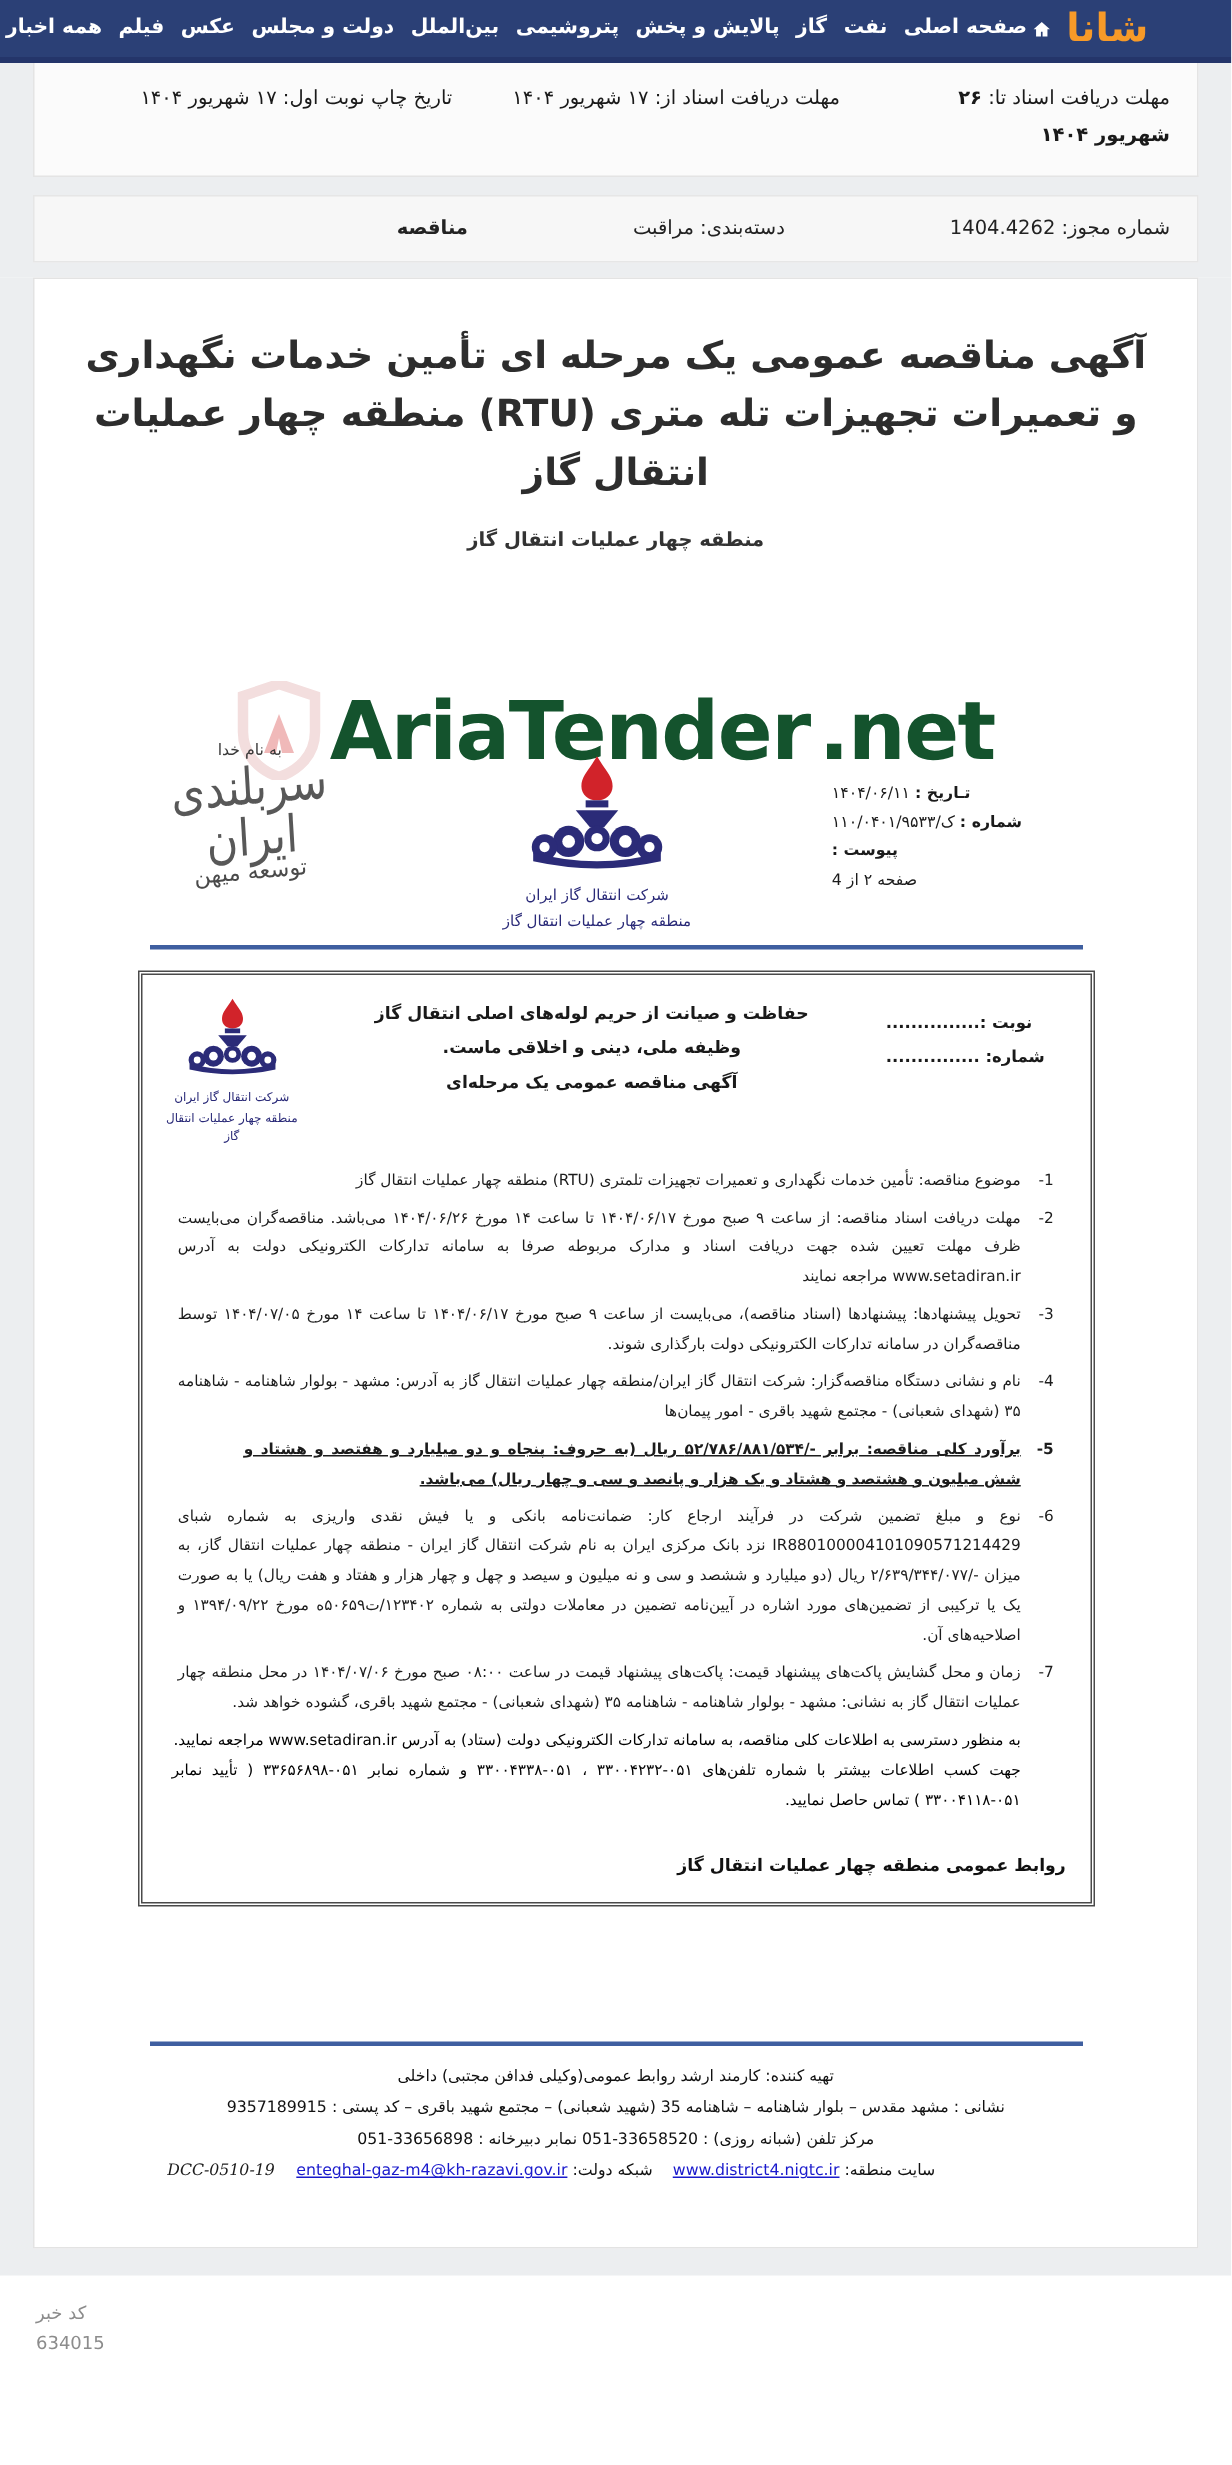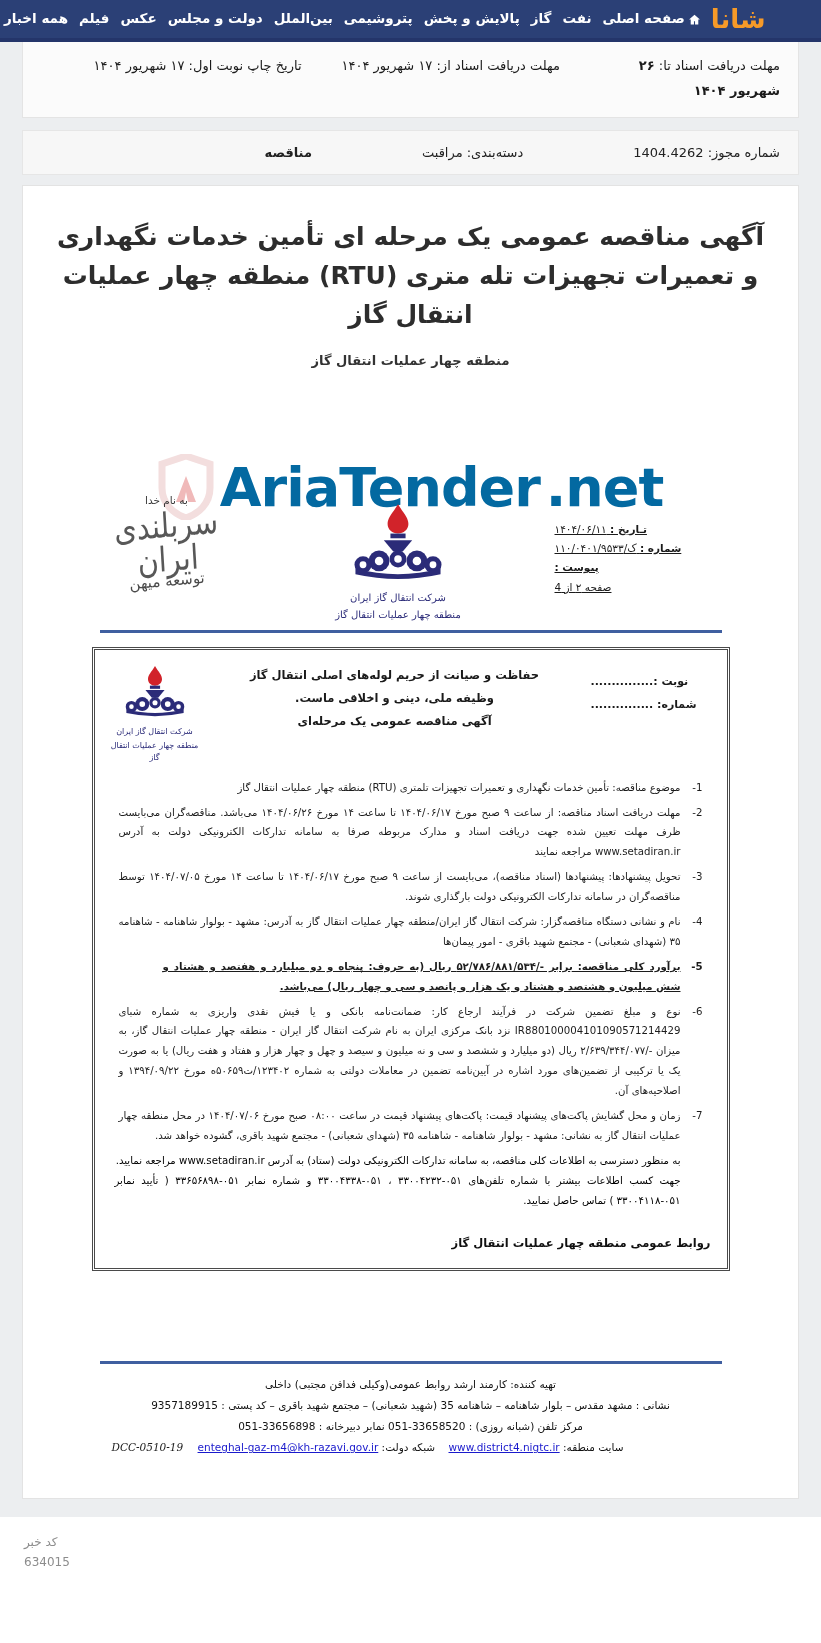--- a/index.html
+++ b/index.html
@@ -137,21 +137,21 @@
   .wm-inner {
     display: inline-flex;
     align-items: center;
     gap: 6px;
     direction: ltr;
   }
   .wm-text {
     font-family: "DejaVu Sans", "Liberation Sans", sans-serif;
     font-size: 54px;
     font-weight: bold;
-    color: #0369a1;
+    color: #14532d;
     letter-spacing: -1px;
   }
   .wm-shield {
     width: 56px; height: 66px;
     position: relative;
   }
 
   .doc-title {
     position: relative;
     z-index: 2;
@@ -235,21 +235,20 @@
   }
 
   .scan-left {
     flex: 0 0 175px;
     text-align: left;
     font-size: 10.5px;
     color: #1b1b1b;
     line-height: 1.85;
     direction: rtl;
     padding-top: 26px;
-    text-decoration: underline;
   }
   .scan-left div { white-space: nowrap; }
   .scan-left .lbl { font-weight: bold; }
 
   .blue-rule {
     height: 3px;
     background: #3f5fa0;
     margin: 16px 14px 0 14px;
   }
 

